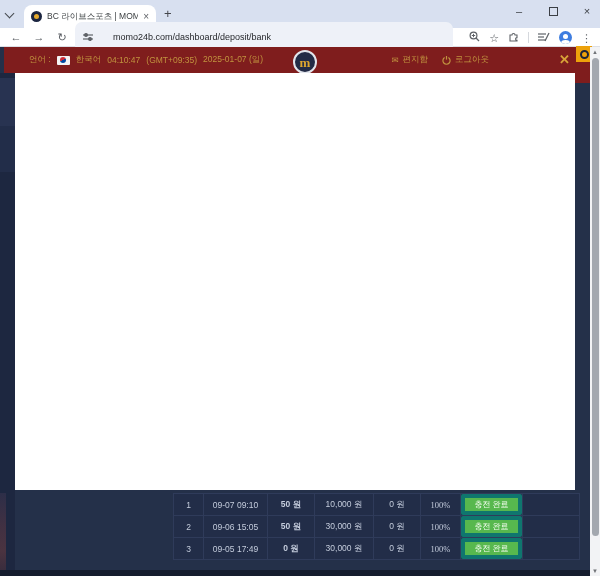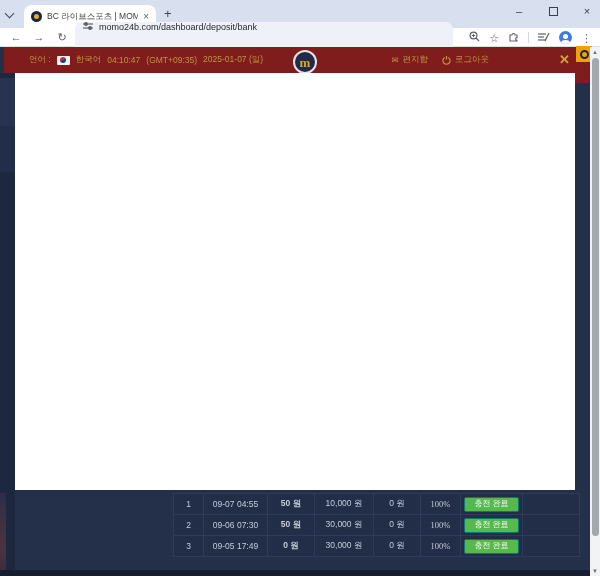--- a/index.html
+++ b/index.html
@@ -15,21 +15,21 @@
   .favicon { width:11px; height:11px; border-radius:50%; background:#1b2540; position:relative; flex:0 0 auto; }
   .favicon::after { content:""; position:absolute; left:3px; top:3px; width:5px; height:5px; border-radius:50%; background:#e5aa2e; }
   .tab-title { font-size:8.5px; color:#3c4043; white-space:nowrap; overflow:hidden; flex:1; }
   .tab-close { font-size:10px; color:#5f6368; line-height:10px; cursor:pointer; }
   .newtab { left:164px; top:8px; font-size:13px; color:#44474c; line-height:12px; }
   .wincontrols { right:6px; top:4px; display:flex; gap:20px; align-items:center; }
   .winbtn { width:14px; height:14px; display:flex; align-items:center; justify-content:center; color:#3b3f45; font-size:11px; }
   .win-max { width:9px; height:9px; border:1.2px solid #3b3f45; }
   .toolbar { left:0; top:28px; width:600px; height:19px; background:#ffffff; border-bottom:1px solid #dcdfe6; display:flex; align-items:center; }
   .navicon { color:#55595f; font-size:11px; margin-left:9px; width:14px; text-align:center; }
-  .omnibox { margin-left:6px; width:378px; height:31px; background:#eef1f8; border-radius:7px; display:flex; align-items:flex-start; padding:0 8px; gap:6px; }
+  .omnibox { margin-left:6px; width:378px; height:31px; background:#eef1f8; border-radius:7px; display:flex; align-items:center; padding:0 8px; gap:20px; }
   .tune-icon svg { display:block; }
   .urltext { font-size:9px; color:#27292d; white-space:nowrap; }
   .tb-right { position:absolute; right:8px; top:28px; height:19px; display:flex; align-items:center; gap:9px; }
   .tb-ic { color:#5f6368; font-size:11px; line-height:12px; }
   .tb-sep { width:1px; height:11px; background:#d5d8dd; }
   .avatar { width:13px; height:13px; border-radius:50%; background:#3e7de0; position:relative; overflow:hidden; }
   .avatar::before { content:""; position:absolute; left:4px; top:2.5px; width:5px; height:5px; border-radius:50%; background:#fff; }
   .avatar::after { content:""; position:absolute; left:2px; top:8.5px; width:9px; height:6px; border-radius:50% 50% 0 0; background:#fff; }
 
   
@@ -50,21 +50,21 @@
   .left-strip .red { position:absolute; left:0; top:420px; width:6px; height:83px; background:linear-gradient(180deg,#31304a 0%,#4a3343 40%,#563640 70%,#3a2c3c 100%); opacity:.8; }
   .modal { left:15px; top:73px; width:560px; height:417px; background:#ffffff; }
   .footerband { left:0; top:570px; width:590px; height:6px; background:#151d2e; }
 
   
   .dtable { left:173px; top:493px; border-collapse:collapse; background:#222d48; }
   .dtable td { border:1px solid #2f3b5a; height:21px; text-align:center; font-size:8.5px; color:#c4ccdc; padding:0; white-space:nowrap; }
   .c-no{width:30px;} .c-date{width:64px;} .c-amt{width:47px;} .c-dep{width:59px;}
   .c-bon{width:47px;} .c-pct{width:40px;font-family:Liberation Serif, serif;} .c-act{width:62px;} .c-emp{width:57px;}
   .gold { color:#efa52f;font-weight:bold; }
-  .btn-green { display:inline-block; background:#57b84e; border:1px solid #0f766e; border-radius:2px; color:#f2fbee; font-size:8px; padding:2.5px 9px; line-height:1; cursor:pointer; }
+  .btn-green { display:inline-block; background:#57b84e; border:4px solid #0f766e; border-radius:2px; color:#f2fbee; font-size:8px; padding:2.5px 9px; line-height:1; cursor:pointer; }
 
   
   .float-btn { left:576px; top:46px; width:16px; height:16px; background:#eda20b; display:flex; align-items:center; justify-content:center; cursor:pointer; }
   .ring { width:9px; height:9px; border:2px solid #1d2438; border-radius:50%; }
 
   
   .scrollbar { left:590px; top:47px; width:10px; height:529px; background:#f2f3f5; }
   .sb-arrow { position:absolute; left:0; width:10px; height:10px; color:#707377; font-size:6px; text-align:center; line-height:10px; }
   .sb-thumb { position:absolute; left:1.5px; top:11px; width:7px; height:478px; background:#a3a8af; border-radius:4px; }
 </style>
@@ -173,31 +173,31 @@
 <div class="abs left-strip">
   <div class="blk1"></div>
   <div class="blk2"></div>
   <div class="red"></div>
 </div>
 
 <table class="abs dtable">
   <tbody>
       <tr>
     <td class="c-no">1</td>
-    <td class="c-date">09-07 04:55</td>
+    <td class="c-date">09-07 09:10</td>
     <td class="c-amt gold">50 원</td>
     <td class="c-dep">10,000 원</td>
     <td class="c-bon">0 원</td>
     <td class="c-pct">100%</td>
     <td class="c-act"><span class="btn-green">충전 완료</span></td>
     <td class="c-emp"></td>
   </tr>
   <tr>
     <td class="c-no">2</td>
-    <td class="c-date">09-06 07:30</td>
+    <td class="c-date">09-06 15:05</td>
     <td class="c-amt gold">50 원</td>
     <td class="c-dep">30,000 원</td>
     <td class="c-bon">0 원</td>
     <td class="c-pct">100%</td>
     <td class="c-act"><span class="btn-green">충전 완료</span></td>
     <td class="c-emp"></td>
   </tr>
   <tr>
     <td class="c-no">3</td>
     <td class="c-date">09-05 17:49</td>

